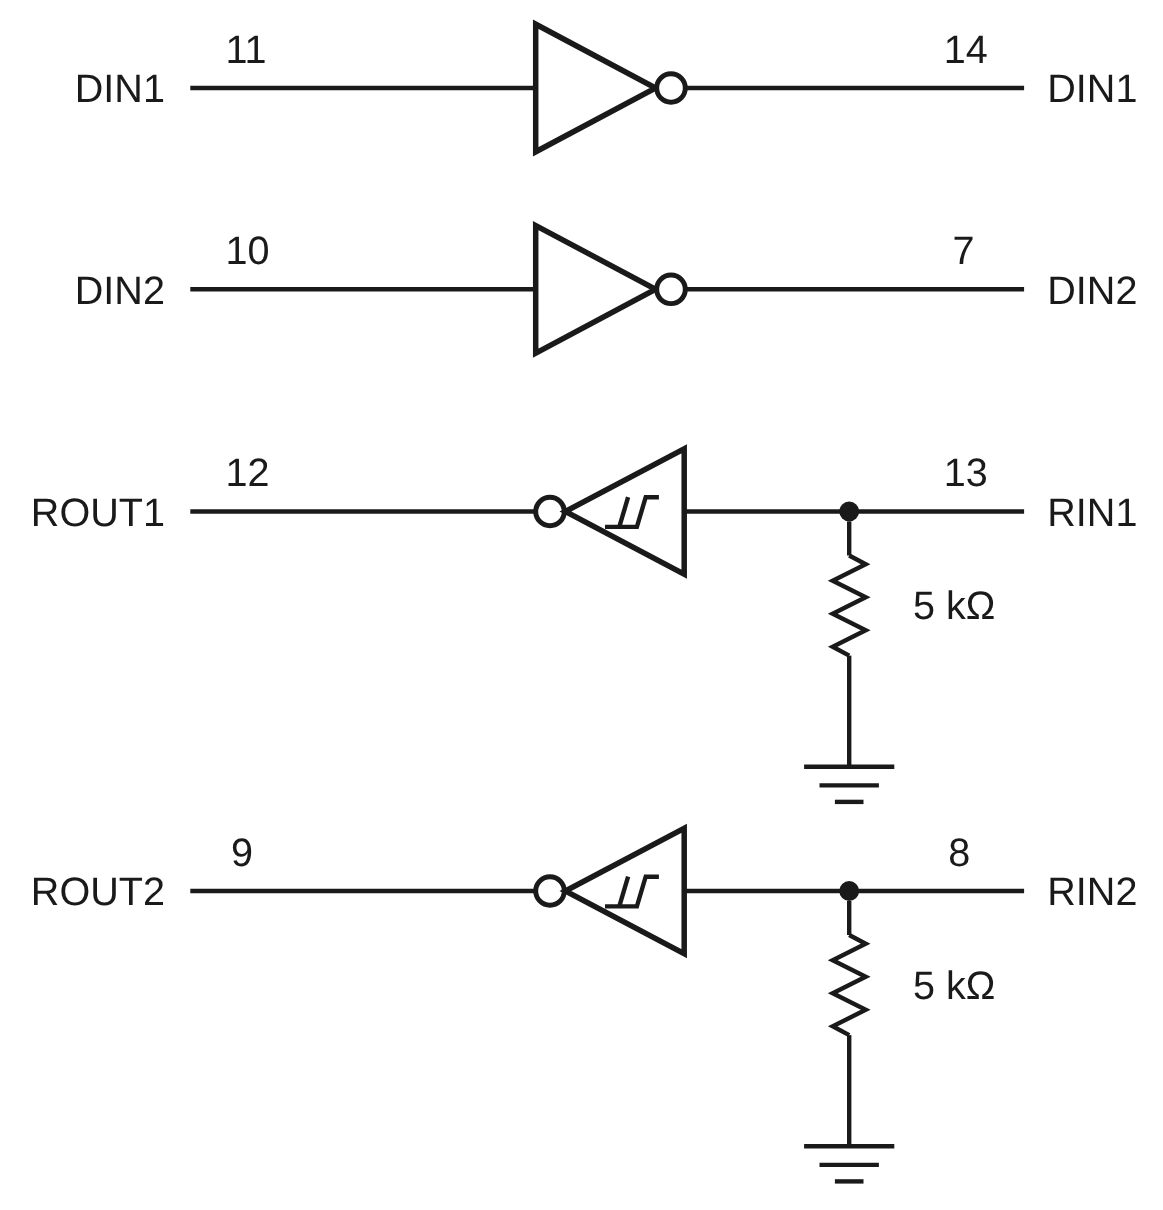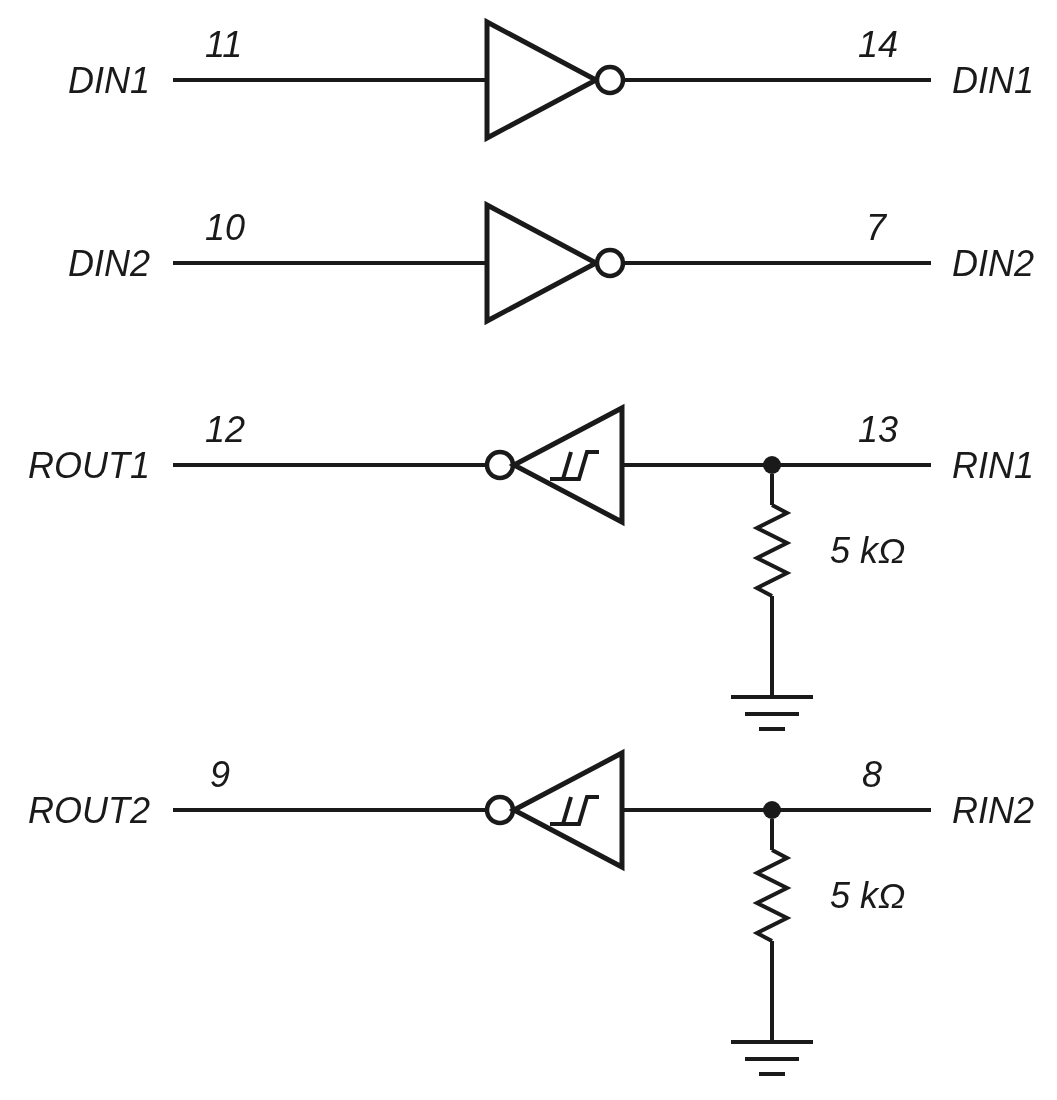--- a/index.html
+++ b/index.html
@@ -3,21 +3,20 @@
 <meta charset="utf-8">
 <style>
   :root{
     --line:#1a1a1a;
     --bg:#ffffff;
   }
   html,body{margin:0;padding:0;background:var(--bg);}
   .canvas{
     width:1057px;height:1100px;position:relative;background:var(--bg);
     font-family:"Liberation Sans", sans-serif;
-    font-style:italic;
   }
   svg{display:block;}
   .wire{stroke:var(--line);stroke-width:4;fill:none;}
   .gate{stroke:var(--line);stroke-width:5;fill:var(--bg);stroke-linejoin:miter;}
   .bubble{stroke:var(--line);stroke-width:4.5;fill:var(--bg);}
   .hyst{stroke:var(--line);stroke-width:4;fill:none;stroke-linecap:butt;}
   .dot{fill:var(--line);stroke:none;}
   .res{stroke:var(--line);stroke-width:4;fill:none;stroke-linejoin:miter;}
   .gnd{stroke:var(--line);stroke-width:4;fill:none;}
   .lbl{fill:var(--line);font-family:"Liberation Sans", sans-serif;font-size:36px;}

